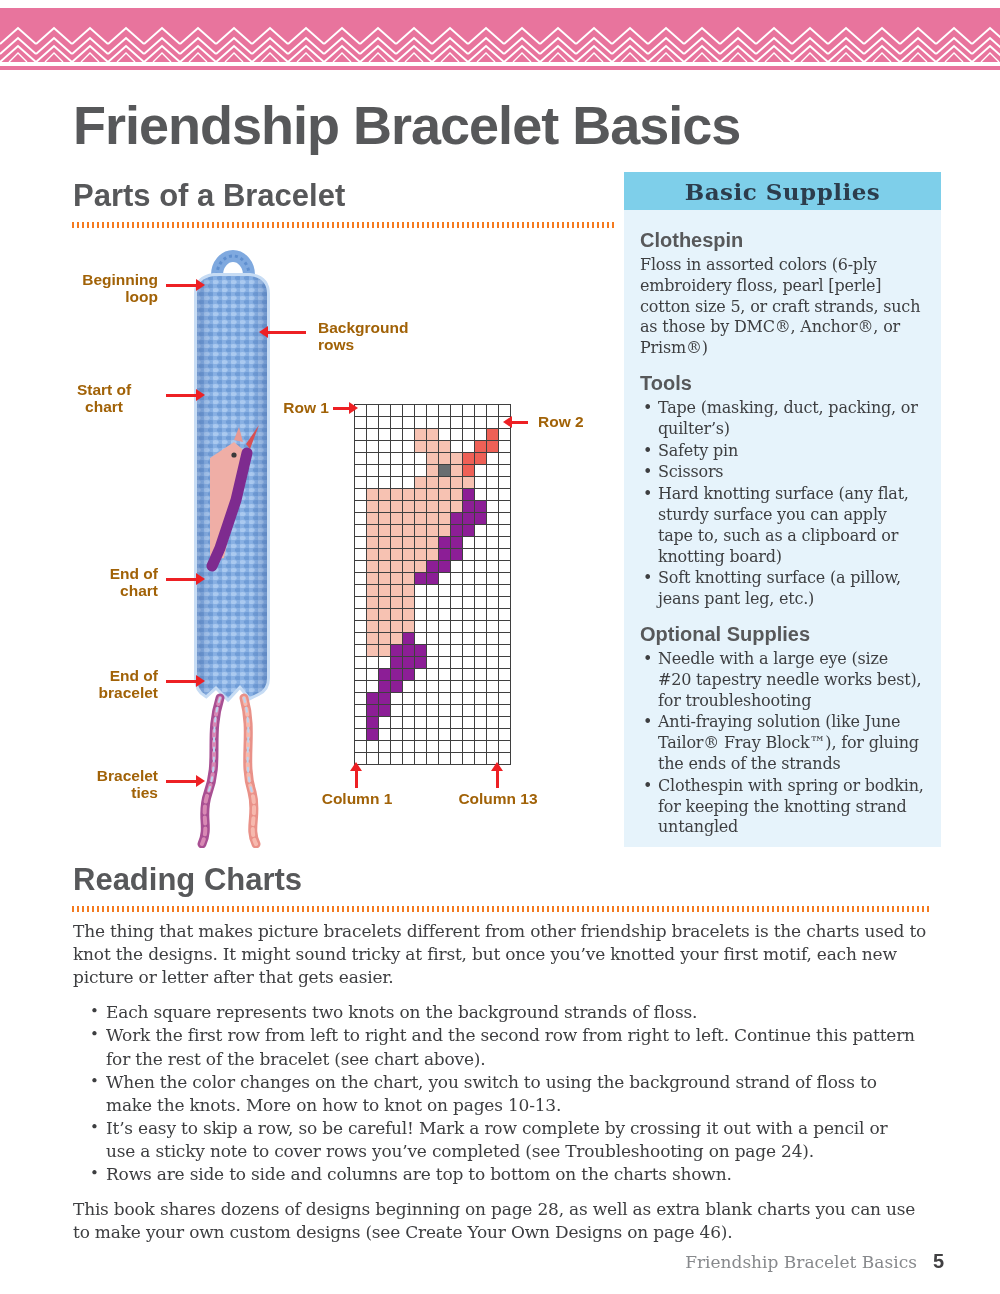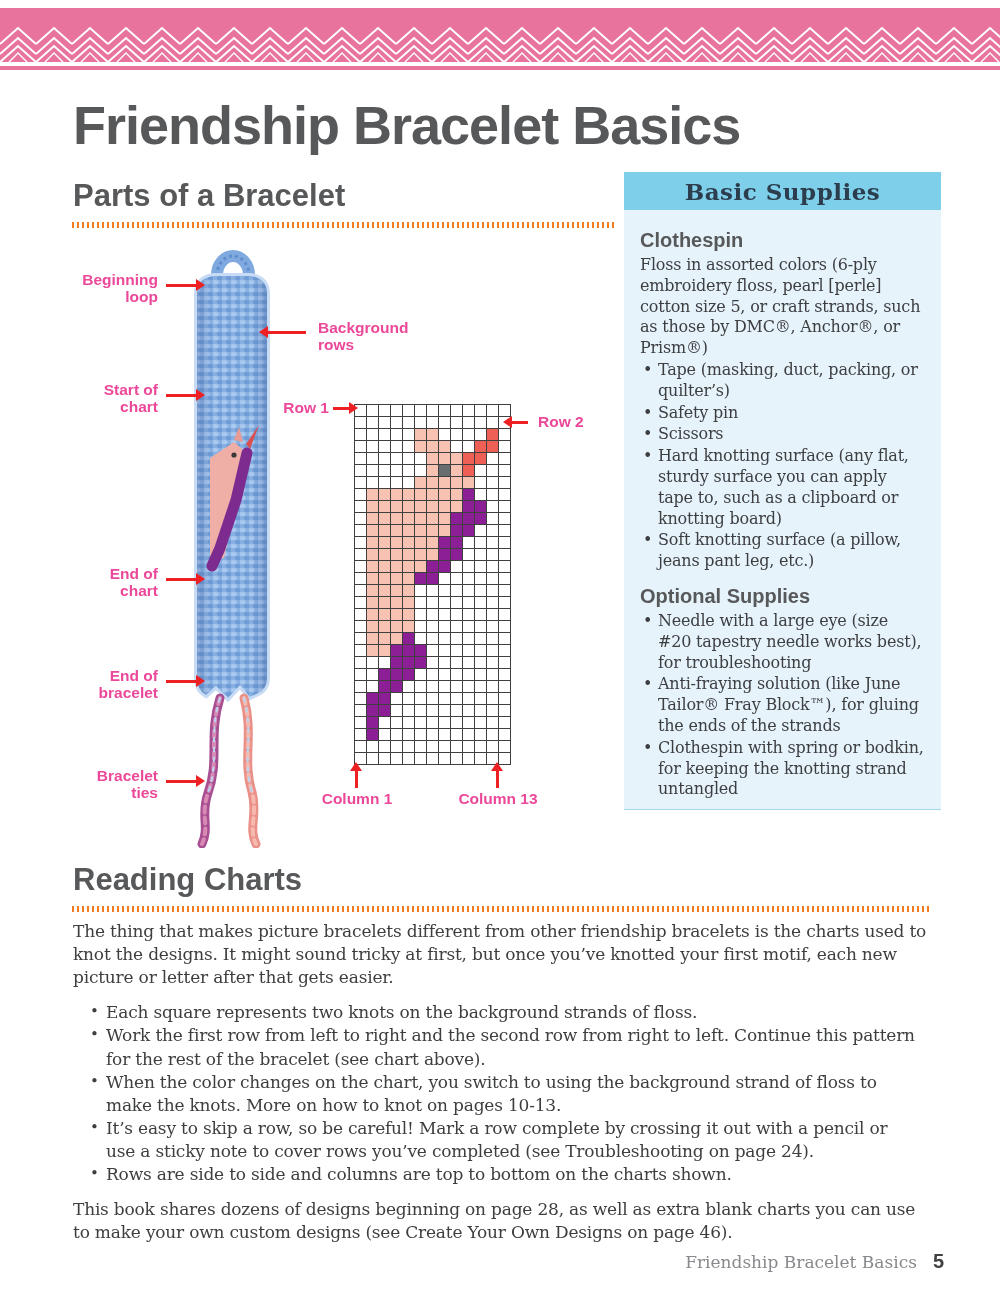--- a/index.html
+++ b/index.html
@@ -13,21 +13,21 @@
 
   
   .main-title{position:absolute;left:73px;top:94px;font-size:54px;font-weight:bold;
               color:#57585a;letter-spacing:-1px;}
   .section-head{position:absolute;font-size:31px;font-weight:bold;color:#57585a;}
   .tick-rule{position:absolute;height:6px;
              background:repeating-linear-gradient(90deg,#f47b20 0 2px,#ffffff 2px 5px);}
 
   
   .callout{position:absolute;font-weight:bold;font-size:15.5px;line-height:1.1;
-           color:#ec4899;white-space:pre-line;}
+           color:#a16207;white-space:pre-line;}
   .arrow-r{position:absolute;height:3px;background:#ed2024;}
   .arrow-r::after{content:"";position:absolute;right:-9px;top:-5px;
     border-left:9px solid #ed2024;border-top:6px solid transparent;border-bottom:6px solid transparent;}
   .arrow-l{position:absolute;height:3px;background:#ed2024;}
   .arrow-l::before{content:"";position:absolute;left:-9px;top:-5px;
     border-right:9px solid #ed2024;border-top:6px solid transparent;border-bottom:6px solid transparent;}
   .arrow-u{position:absolute;width:3px;background:#ed2024;}
   .arrow-u::before{content:"";position:absolute;top:-8px;left:-5px;
     border-bottom:9px solid #ed2024;border-left:6px solid transparent;border-right:6px solid transparent;}
 
@@ -131,21 +131,21 @@
   </svg>
 
   <div class="callout" style="left:38px;top:271px;width:120px;text-align:right;">Beginning
 loop</div>
   <span class="arrow-r" style="left:166px;top:284px;width:30px;"></span>
 
   <span class="arrow-l" style="left:268px;top:331px;width:38px;"></span>
   <div class="callout" style="left:318px;top:319px;width:130px;text-align:left;">Background
 rows</div>
 
-  <div class="callout" style="left:38px;top:381px;width:120px;text-align:right;">Start of
+  <div class="callout" style="left:44px;top:381px;width:120px;text-align:center;">Start of
 chart</div>
   <span class="arrow-r" style="left:166px;top:394px;width:30px;"></span>
 
   <div class="callout" style="left:38px;top:565px;width:120px;text-align:right;">End of
 chart</div>
   <span class="arrow-r" style="left:166px;top:578px;width:30px;"></span>
 
   <div class="callout" style="left:38px;top:667px;width:120px;text-align:right;">End of
 bracelet</div>
   <span class="arrow-r" style="left:166px;top:680px;width:30px;"></span>
@@ -557,20 +557,21 @@
   <div class="callout" style="left:301px;top:790px;width:112px;text-align:center;">Column 1</div>
 
   <span class="arrow-u" style="left:496px;top:770px;height:18px;"></span>
   <div class="callout" style="left:442px;top:790px;width:112px;text-align:center;">Column 13</div>
 
   <aside class="supplies">
     <div class="supplies-header">Basic Supplies</div>
     <div class="supplies-body">
       <h3>Clothespin</h3>
       <p>Floss in assorted colors (6-ply embroidery floss, pearl [perle] cotton size 5, or craft strands, such as those by DMC®, Anchor®, or Prism®)</p>
+      <h3>Tools</h3>
       <ul>
           <li>Tape (masking, duct, packing, or quilter’s)</li>
           <li>Safety pin</li>
           <li>Scissors</li>
           <li>Hard knotting surface (any flat, sturdy surface you can apply tape to, such as a clipboard or knotting board)</li>
           <li>Soft knotting surface (a pillow, jeans pant leg, etc.)</li>
         </ul>
       <h3>Optional Supplies</h3>
       <ul>
           <li>Needle with a large eye (size #20 tapestry needle works best), for troubleshooting</li>

